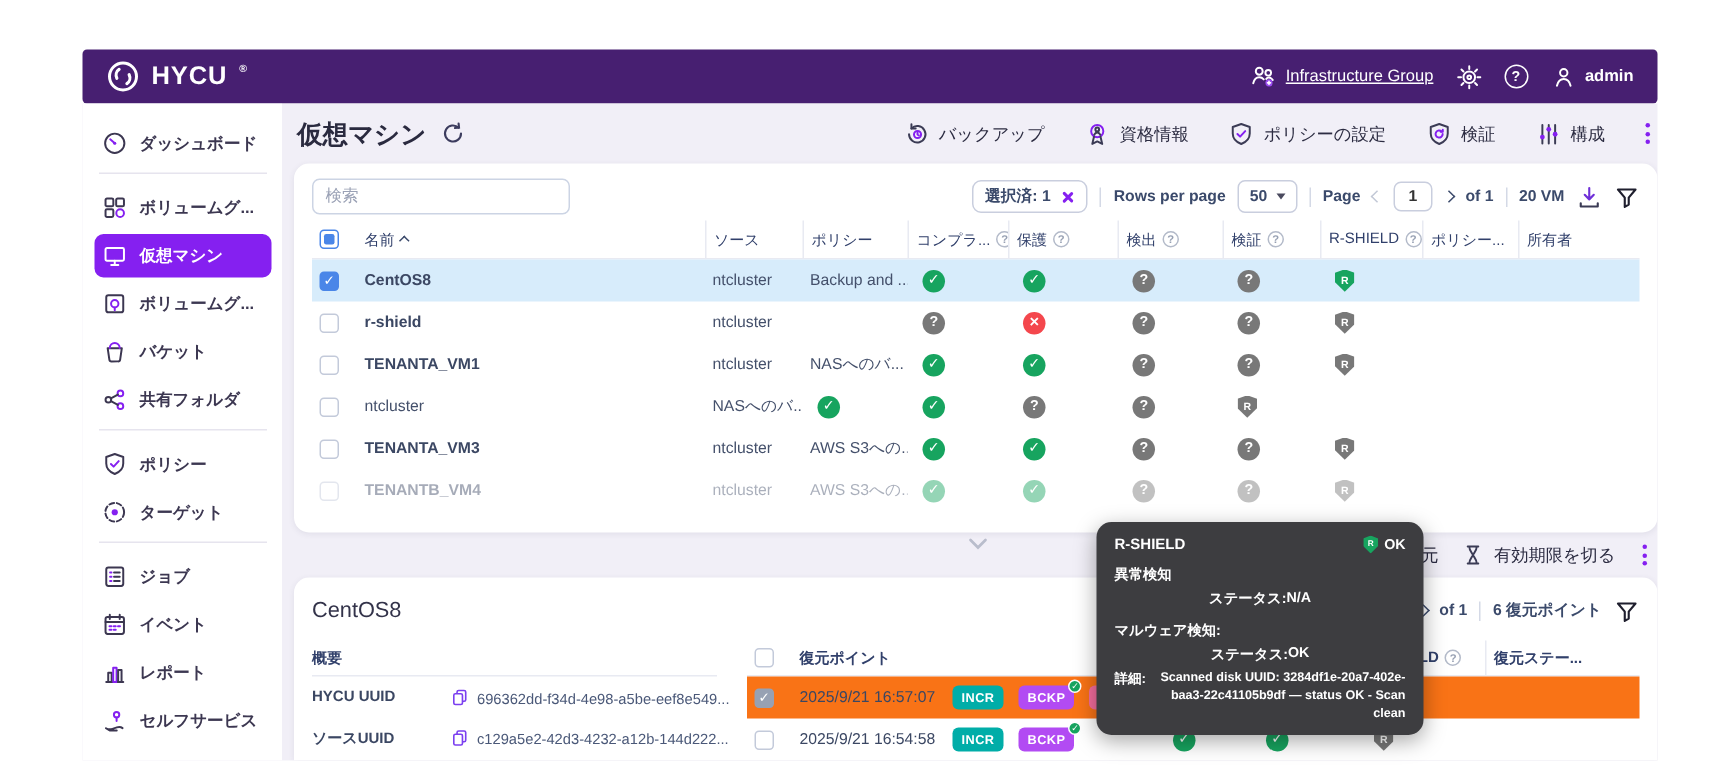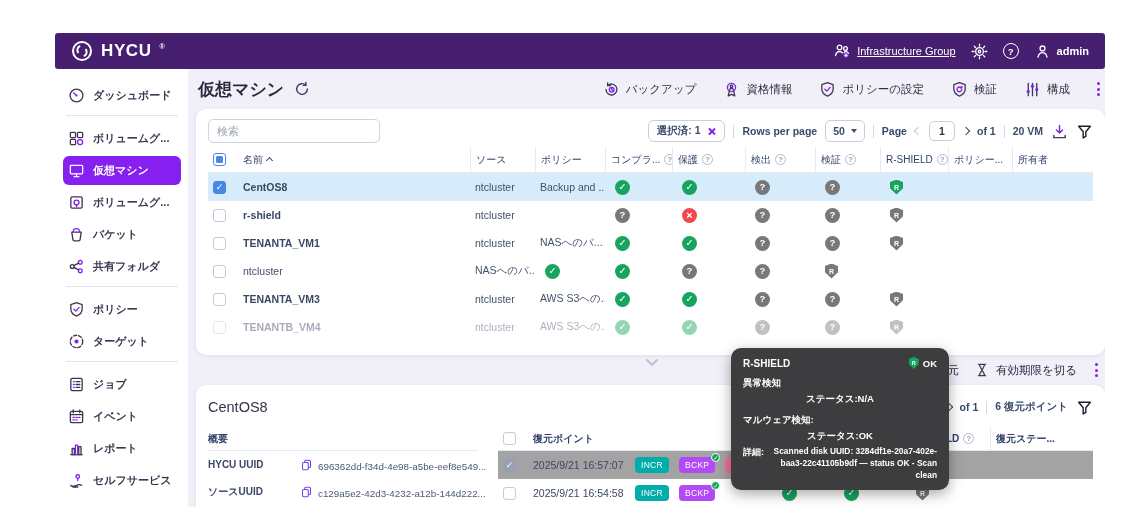--- a/index.html
+++ b/index.html
@@ -109,23 +109,23 @@
   .overview{width:270px;flex:none}
   .thead{height:24px;border-bottom:1px solid #e8eaf2;font-size:10px;font-weight:bold;color:#31406b;display:flex;align-items:center}
   .ov-row{height:27px;display:flex;align-items:center;font-size:10px}
   .ov-label{width:92px;font-weight:bold;color:#3b4763;flex:none}
   .ov-val{display:flex;align-items:flex-end;gap:5px;color:#4a5878;white-space:nowrap;font-size:9.8px}
   .rp{flex:1;min-width:0}
   .rp-grid{display:grid;grid-template-columns:30px 102px 142px 62px 72px 84px 1fr;align-items:center}
   .rp-head{height:24px;border-bottom:1px solid #e8eaf2;font-size:10px;font-weight:bold;color:#31406b}
   .rp-head .colsep{border-left:1px solid #e8eaf2}
   .rp-row{height:28px;font-size:10.5px;color:#3b4763}
-  .rp-row.selected{background:#a3a3a3}
+  .rp-row.selected{background:#f97316}
   .badges{display:flex;gap:10px;align-items:center}
-  .badge{position:relative;border-radius:4px;color:#fff;font-size:8.5px;font-weight:normal;padding:3px 6px;letter-spacing:.3px}
+  .badge{position:relative;border-radius:4px;color:#fff;font-size:8.5px;font-weight:bold;padding:3px 6px;letter-spacing:.3px}
   .badge.teal{background:#00ada8}.badge.purple{background:#b24bf3}.badge.pink{background:#f66d9e}
   .bcheck{position:absolute;top:-4px;right:-5px;width:9px;height:9px;background:#17a45f;border:1.5px solid #fff;
     border-radius:50%;color:#fff;font-size:6px;line-height:8px;text-align:center;font-weight:bold}
   .bcheck::after{content:"✓"}
   
   .tooltip{position:absolute;left:731px;top:348px;width:218px;background:#3d3d40;border-radius:10px;
     padding:9px 12px;color:#fff;z-index:30;box-shadow:0 4px 14px rgba(0,0,0,.35)}
   .tt-row{display:flex;align-items:center;justify-content:space-between}
   .tt-title{font-size:10px;font-weight:bold}
   .tt-status{display:flex;align-items:center;gap:4px;font-size:9.5px;font-weight:bold}

